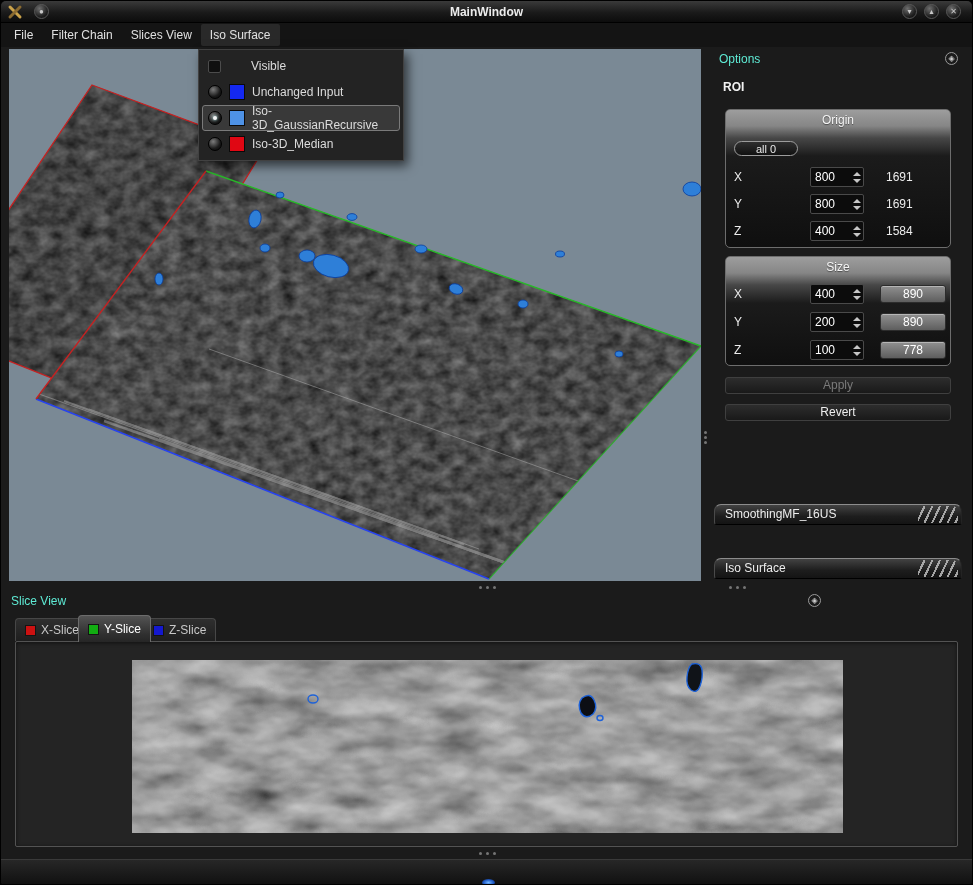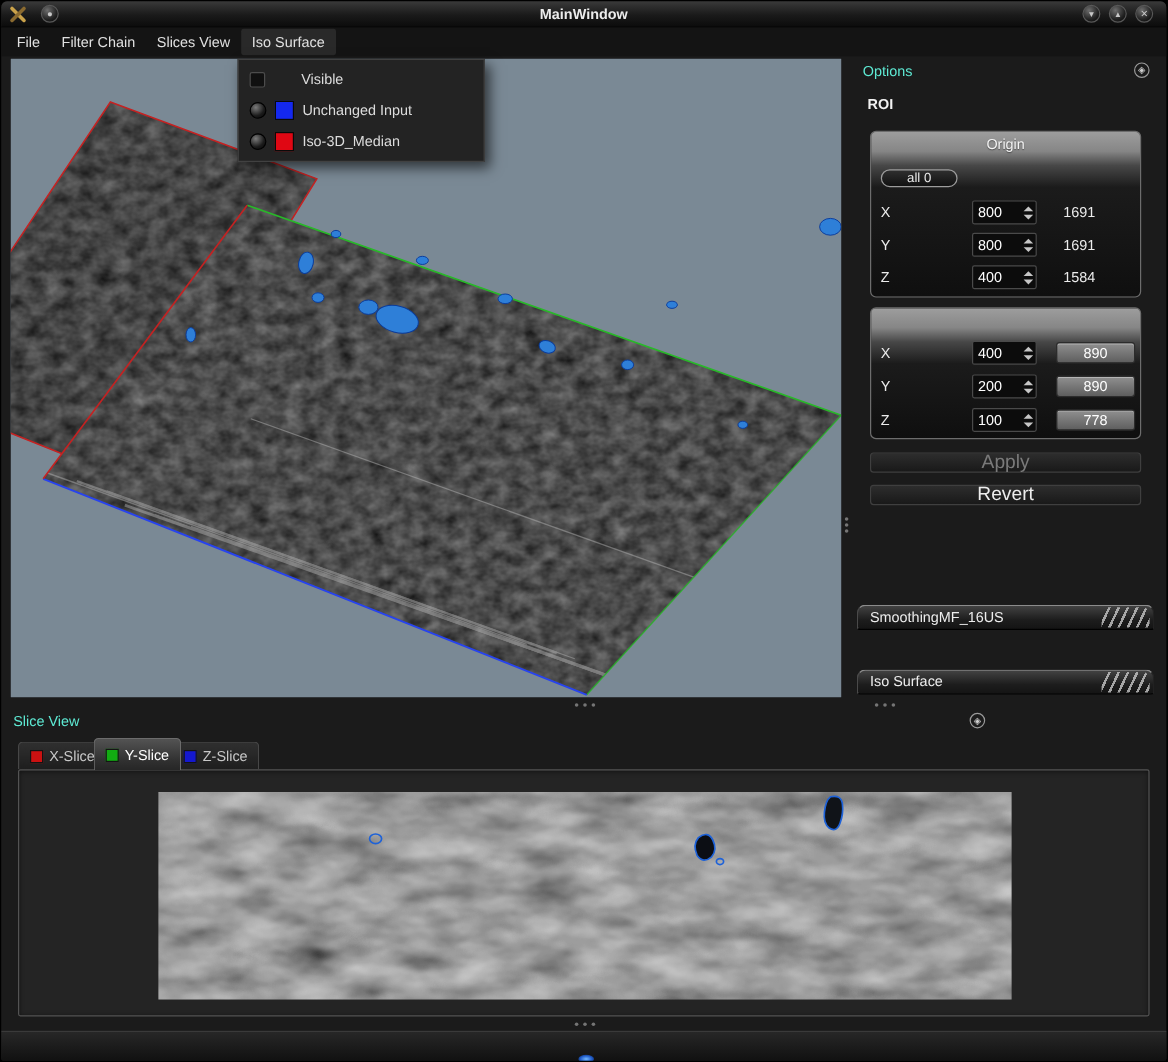--- a/index.html
+++ b/index.html
@@ -79,21 +79,21 @@
   .tri-dn { width:0; height:0; border-left:4px solid transparent; border-right:4px solid transparent;
     border-top:4px solid #c6c6c6; }
   .maxval { position:absolute; left:152px; top:3px; color:#ececec; }
   .btn-maxv { position:absolute; left:146px; top:1px; width:66px; height:18px; padding:0;
     background:linear-gradient(#909090,#5e5e5e); border:1px solid #2c2c2c; border-radius:3px;
     box-shadow:inset 0 1px 0 rgba(255,255,255,.35); color:#fff; font-size:12px; line-height:16px;
     text-align:center; font-family:inherit; }
 
   .btn-wide { position:absolute; left:14px; width:226px; height:17px; padding:0;
     background:linear-gradient(#2d2d2d,#191919); border:1px solid #3f3f3f; border-radius:3px;
-    font-size:16px; line-height:15px; font-family:inherit; }
+    font-size:12px; line-height:15px; font-family:inherit; }
   #btn-apply { top:328px; color:#7a7a7a; }
   #btn-revert { top:355px; color:#ededed; }
 
   .acc { position:absolute; left:3px; width:248px; height:21px; padding-left:10px;
     background:linear-gradient(#424242,#1d1d1d 60%,#141414);
     border-top:1px solid #8c8c8c; border-left:1px solid #4a4a4a; border-right:1px solid #232323;
     border-bottom:1px solid #000; border-radius:7px 7px 3px 3px;
     color:#ededed; line-height:19px; }
   .acc::after { content:""; position:absolute; right:3px; top:1px; width:40px; height:17px;
     background:repeating-linear-gradient(115deg, rgba(0,0,0,0) 0 5px, #bdbdbd 5px 7px);
@@ -218,20 +218,25 @@
     <div class="mrow">
       <span class="chk"></span>
       <span class="swatch empty"></span>
       <span>Visible</span>
     </div>
     <div class="mrow">
       <span class="radio"></span>
       <span class="swatch" style="background: rgb(20, 40, 240);"></span>
       <span>Unchanged Input</span>
     </div>
+    <div class="mrow hl">
+      <span class="radio on"></span>
+      <span class="swatch" style="background: rgb(78, 146, 230);"></span>
+      <span>Iso-3D_GaussianRecursive</span>
+    </div>
     <div class="mrow">
       <span class="radio"></span>
       <span class="swatch" style="background: rgb(224, 7, 19);"></span>
       <span>Iso-3D_Median</span>
     </div>
   </div>
 
   <div class="options">
     <div class="panelhead">Options</div>
     <div class="floaticon" style="right:8px;">◈</div>
@@ -269,20 +274,21 @@
           <span class="spin">
               <i class="tri-up"></i>
               <i class="tri-dn"></i>
             </span>
         </span>
         <span class="maxval">1584</span>
       </div>
     </div>
 
     <div class="groupbox" id="gb-size">
+      <div class="gtitle">Size</div>
       <div class="grow" style="top:27px;">
         <span class="axis">X</span>
         <span class="spinbox">
           <input class="spinval" value="400" style="">
           <span class="spin">
               <i class="tri-up"></i>
               <i class="tri-dn"></i>
             </span>
         </span>
         <button class="btn-maxv">890</button>

